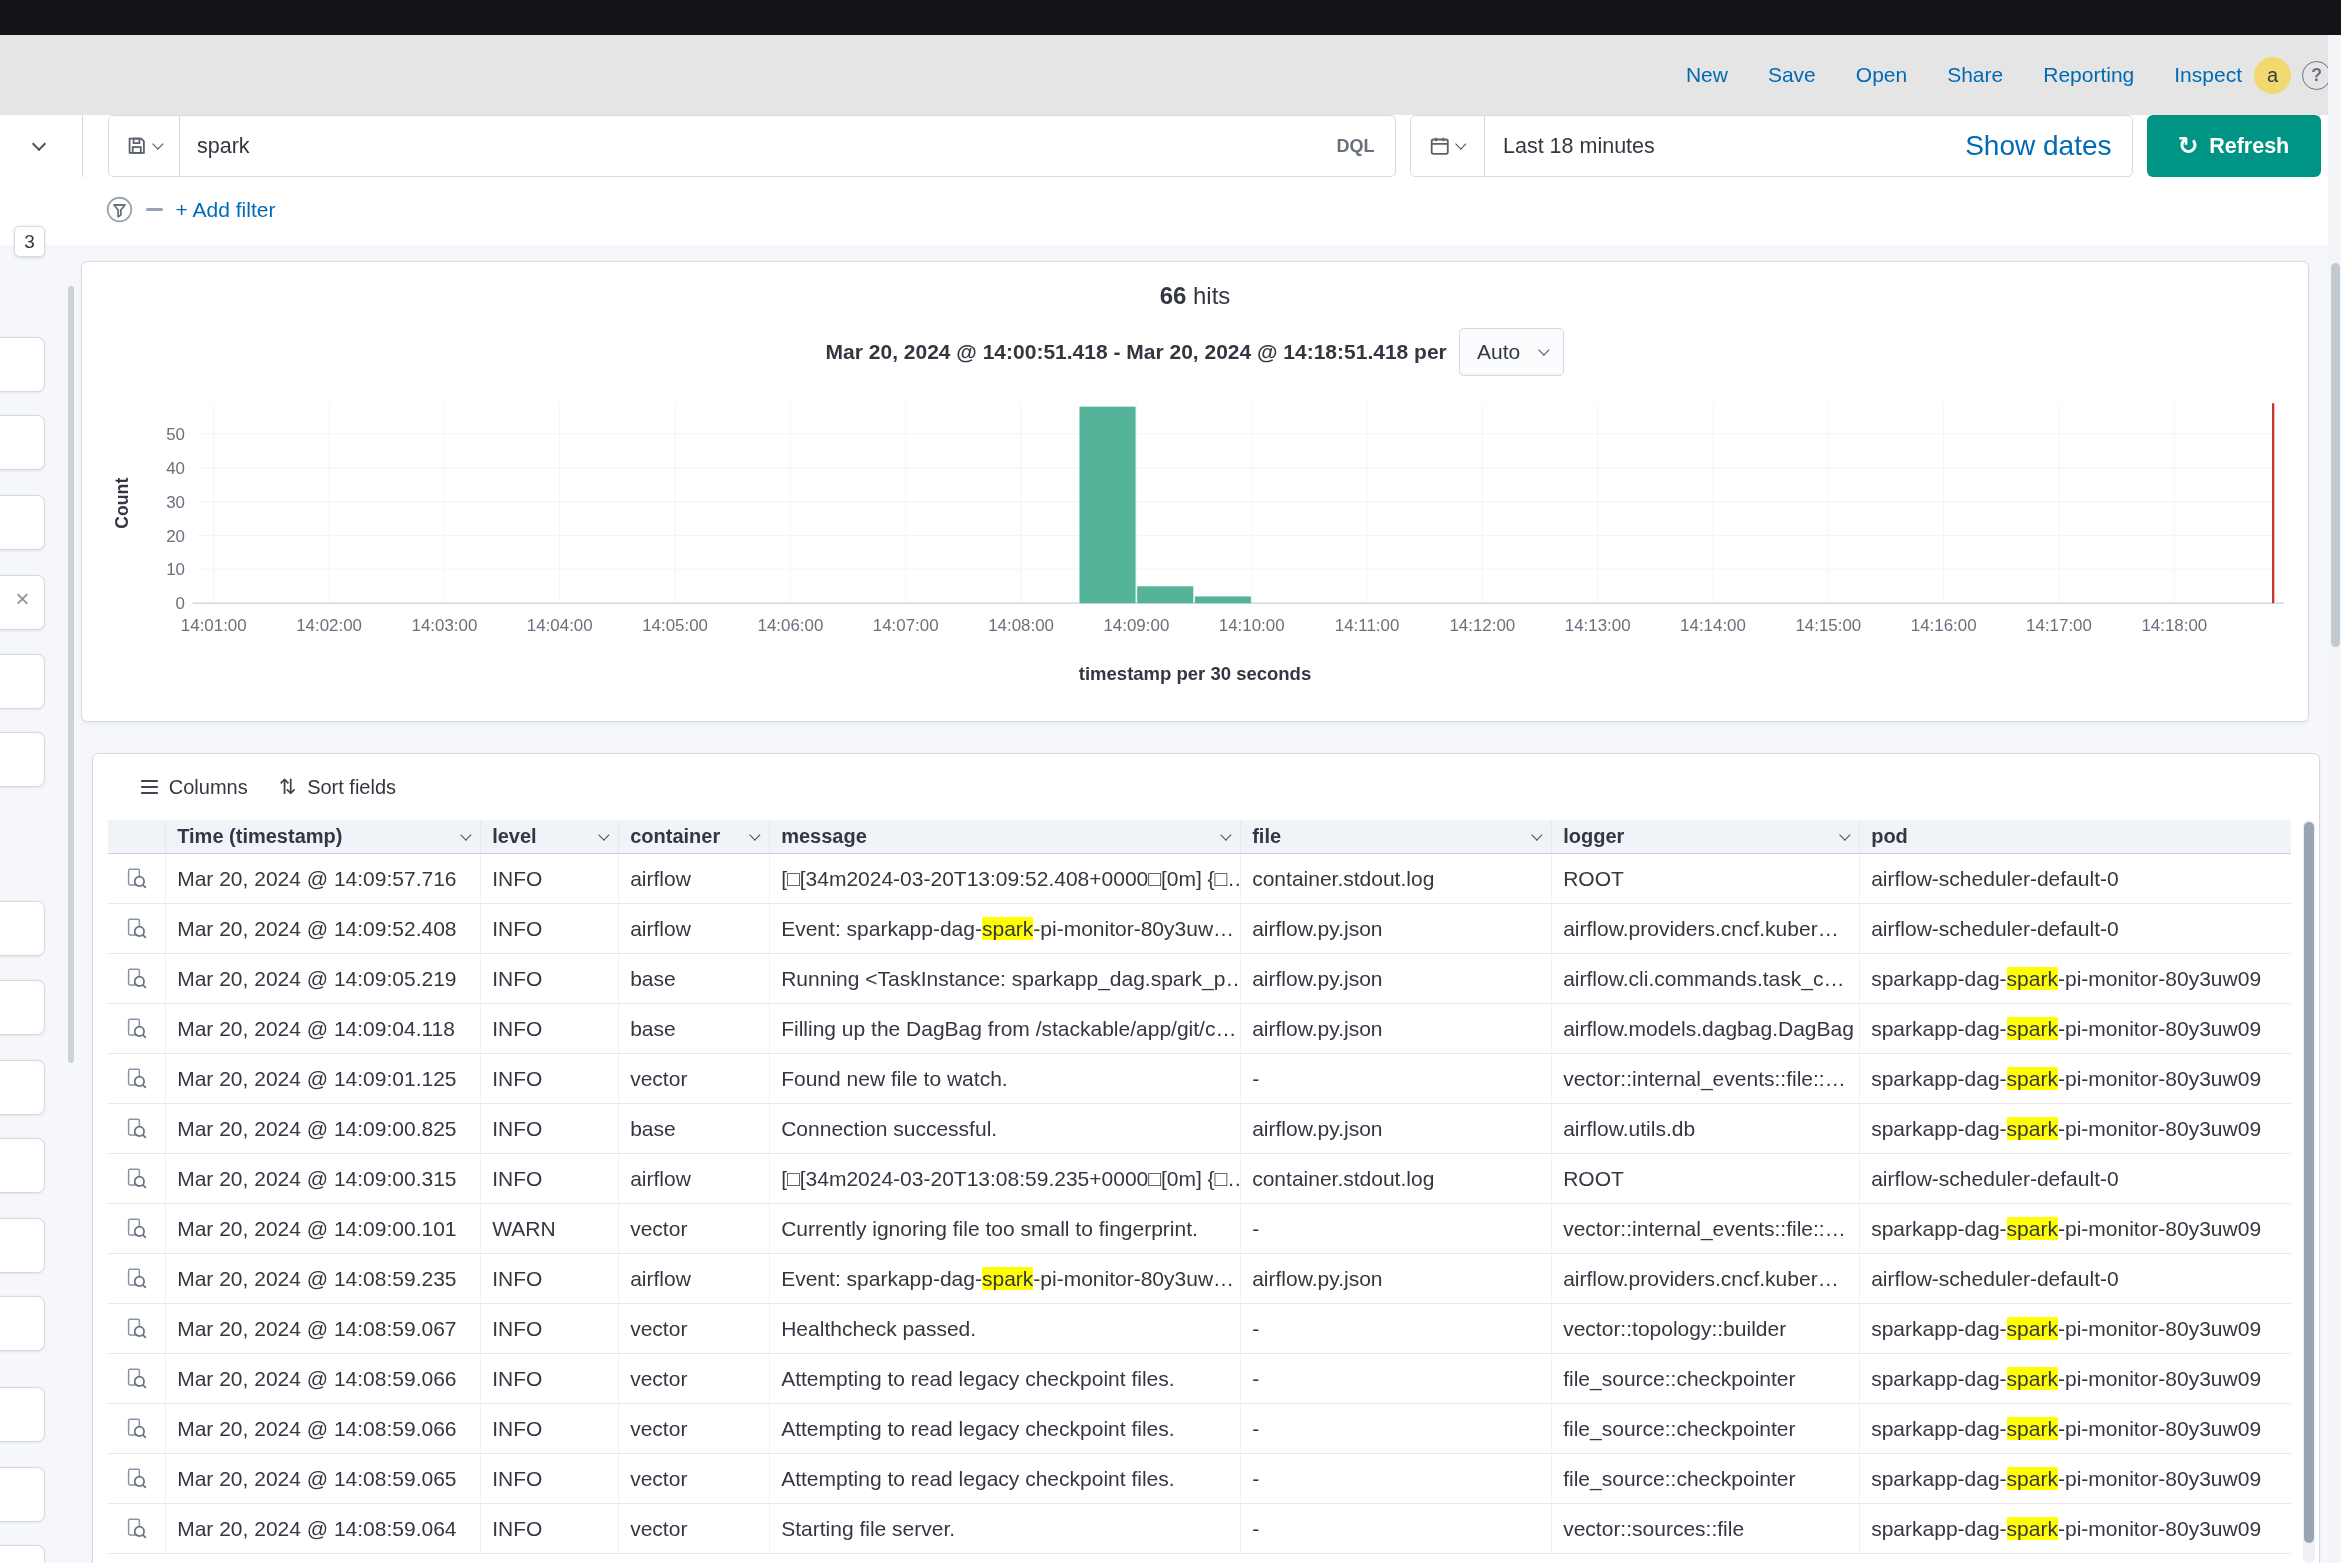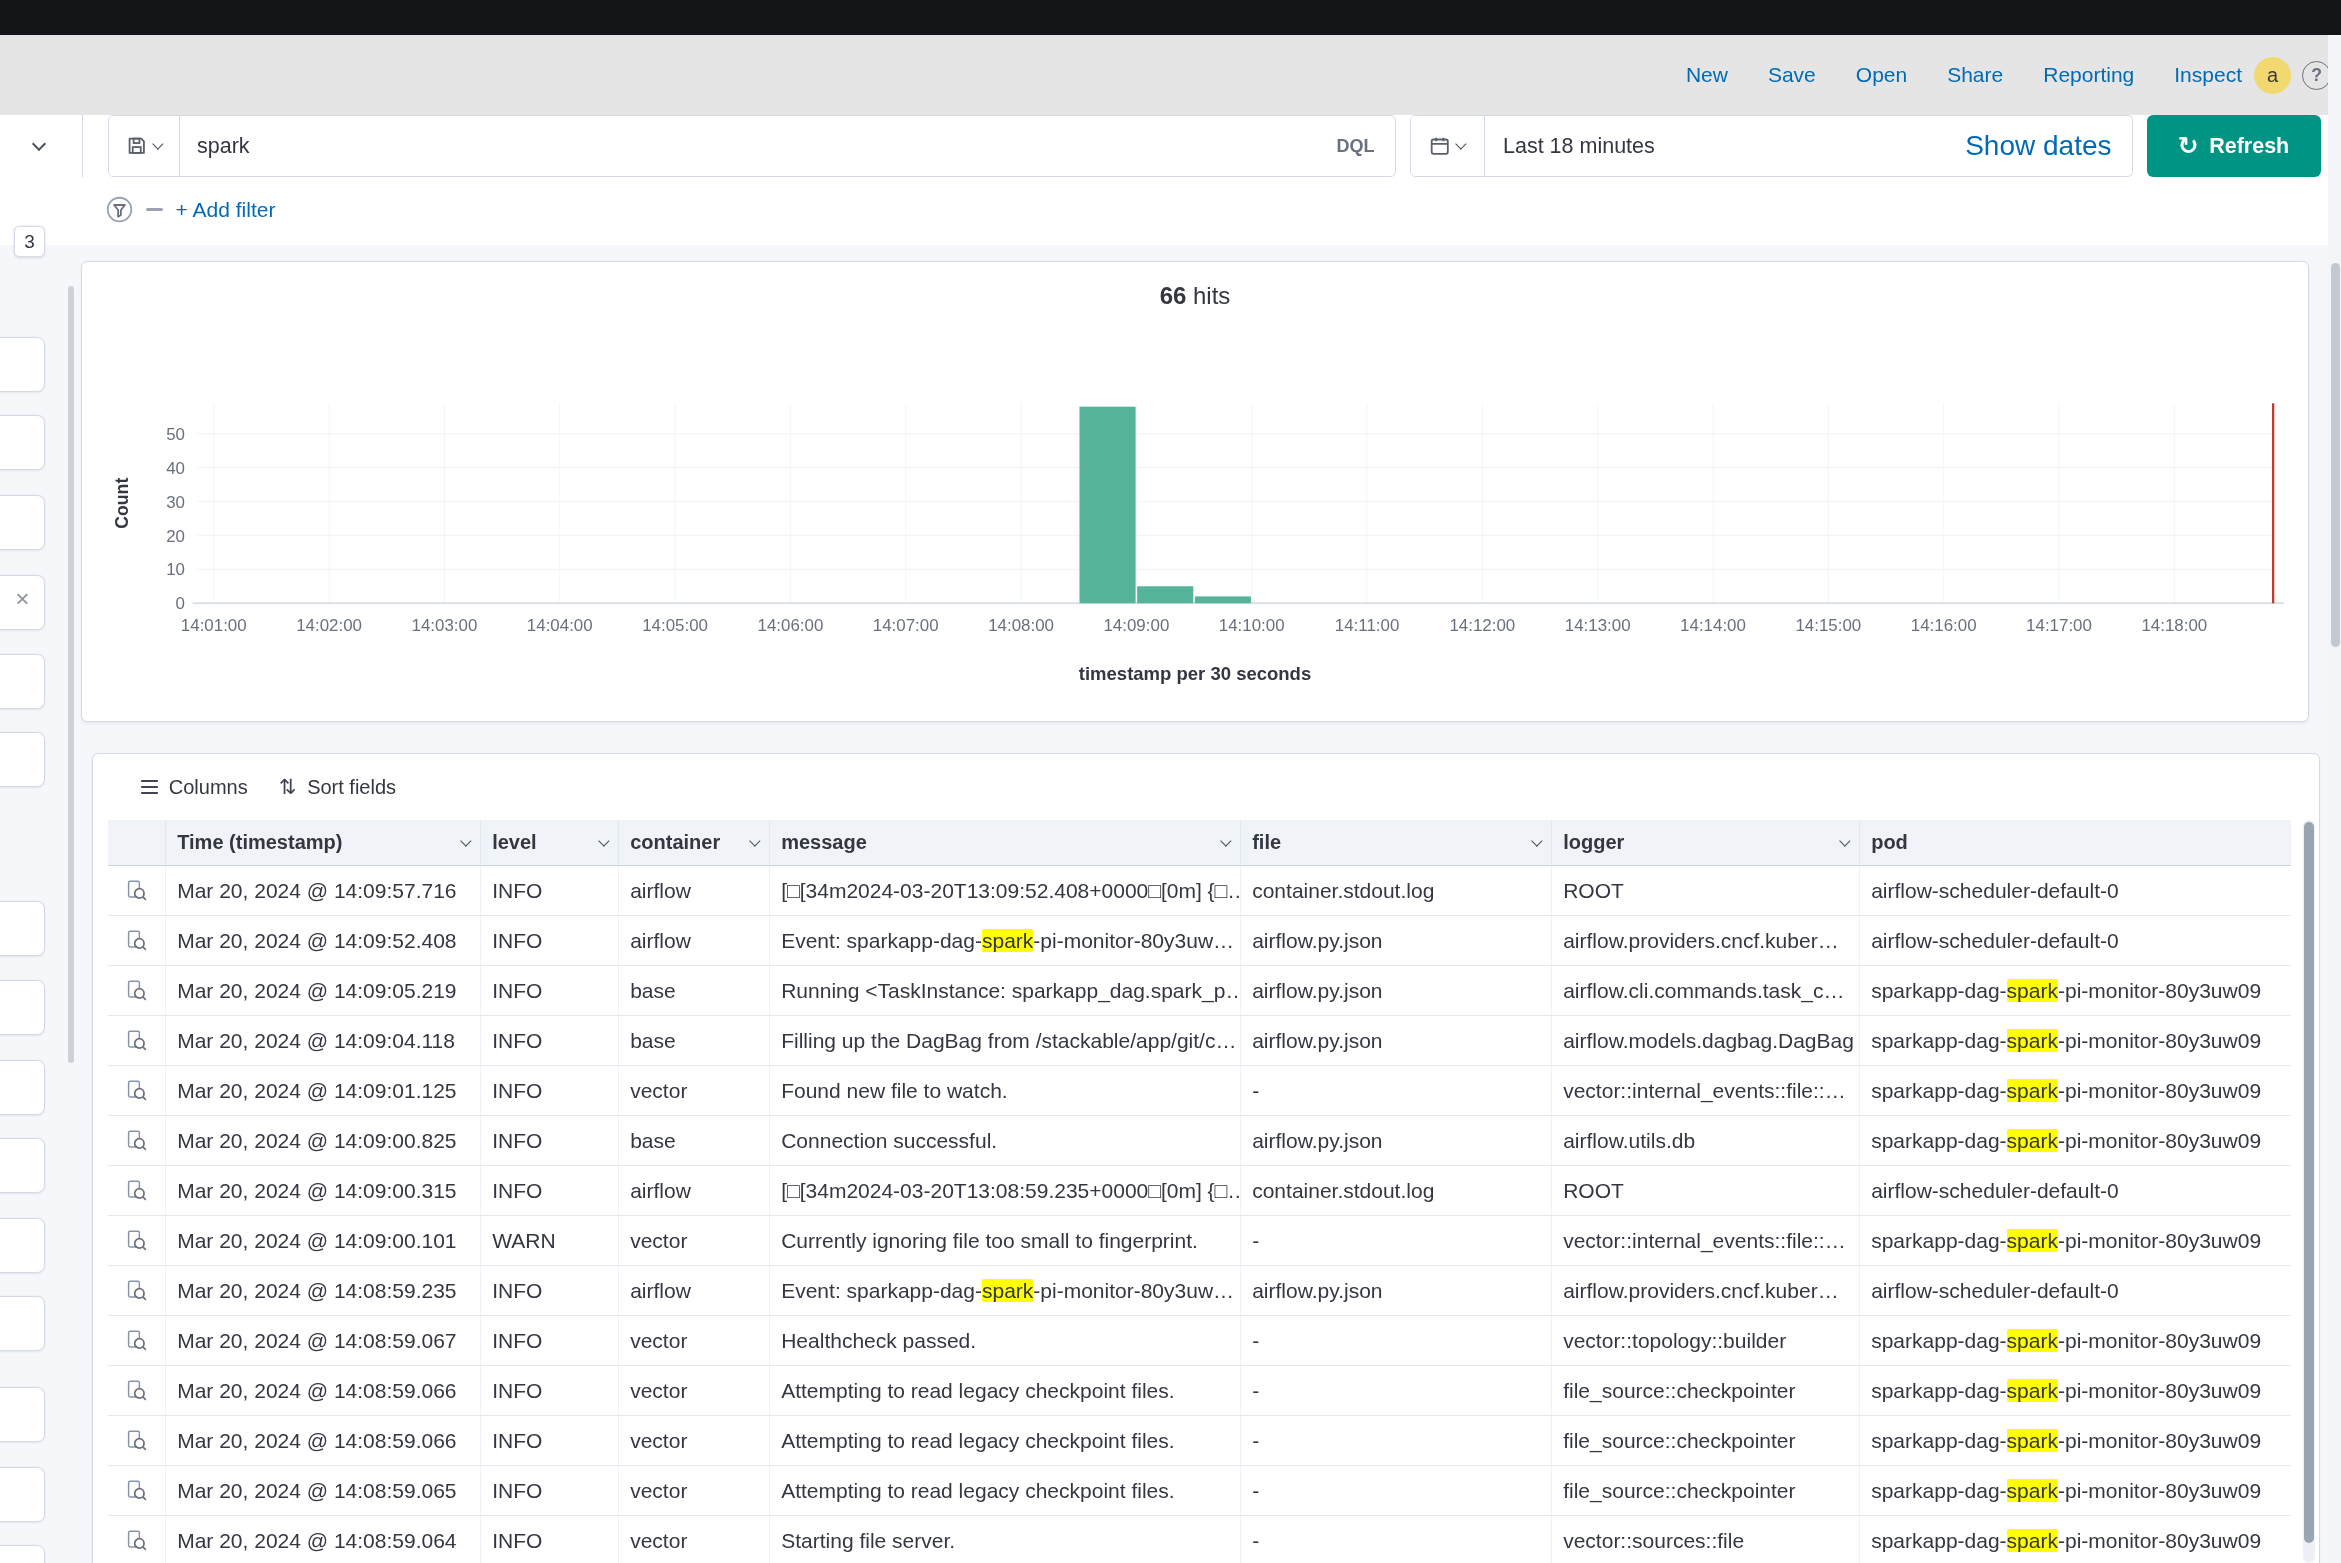--- a/index.html
+++ b/index.html
@@ -91,21 +91,21 @@
   .table-card{left:92px;top:753px;width:2228px;height:923px;}
   .ttoolbar{height:66px;display:flex;align-items:center;gap:31px;padding-left:48px;}
   .tbtn{display:flex;align-items:center;gap:10.8px;font-size:20px;color:var(--text);cursor:pointer;}
   .lines{display:inline-flex;flex-direction:column;gap:3.8px;}
   .lines i{width:17px;height:2.3px;background:#3f4450;border-radius:0.8px;display:block;}
   .sorticon{font-family:"DejaVu Sans",sans-serif;font-size:21px;line-height:1;color:#3f4450;}
 
   #grid{display:grid;margin:0 28px 0 15.4px;
     grid-template-columns:58px 315px 138px 151px 471px 311px 308px minmax(0,1fr);}
   .hcell{background:#F0F3F7;border-bottom:0.8px solid #CBD3DF;border-right:0.8px solid #E3E8EF;
-    height:46px;display:flex;align-items:center;justify-content:space-between;
+    height:34px;display:flex;align-items:center;justify-content:space-between;
     padding:0 10.8px;font-size:20px;font-weight:700;cursor:pointer;}
   .hcell.first{cursor:default;}
   .hcell.last,.cell.last{border-right:none;}
   .trow{display:contents;}
   .cell{border-bottom:0.8px solid #E4E9EF;border-right:0.8px solid #EEF1F5;height:50px;line-height:49px;
     font-size:21px;padding:0 12.3px 0 10.8px;white-space:nowrap;overflow:hidden;}
   .cell.icon{display:flex;align-items:center;justify-content:center;padding:0;cursor:pointer;}
   .hl{background:var(--hl);color:#343741;border-radius:1.5px;}
 
   .tbl-scroll-track{position:absolute;right:3.8px;top:66px;width:12.3px;height:743px;background:#EDF0F4;border-radius:6.2px;}
@@ -202,20 +202,27 @@
       <div class="pill" style="top: 1387px;"></div>
       <div class="pill" style="top: 1467px;"></div>
       <div class="pill" style="top: 1545px;"></div>
     </div>
   <div class="strip-scroll"></div>
 
   <section class="card chart-card">
     <div class="hits">
       <b>66</b>
       <span> </span><span>hits</span>
+    </div>
+    <div class="subline">
+      <span class="lbl">Mar 20, 2024 @ 14:00:51.418 - Mar 20, 2024 @ 14:18:51.418 per</span>
+      <span class="intervalsel">
+        <span>Auto</span>
+        <span class="chev-s"></span>
+      </span>
     </div>
     <div id="hist-wrap"><svg width="2182" height="254" viewBox="0 0 2838 330">
           <line x1="141.45500000000538" x2="141.45500000000538" y1="8" y2="268" stroke="#F0F2F6" stroke-width="1"></line>
           <line x1="291.4550000000054" x2="291.4550000000054" y1="8" y2="268" stroke="#F0F2F6" stroke-width="1"></line>
           <line x1="441.4550000000054" x2="441.4550000000054" y1="8" y2="268" stroke="#F0F2F6" stroke-width="1"></line>
           <line x1="591.4550000000054" x2="591.4550000000054" y1="8" y2="268" stroke="#F0F2F6" stroke-width="1"></line>
           <line x1="741.4550000000054" x2="741.4550000000054" y1="8" y2="268" stroke="#F0F2F6" stroke-width="1"></line>
           <line x1="891.4550000000054" x2="891.4550000000054" y1="8" y2="268" stroke="#F0F2F6" stroke-width="1"></line>
           <line x1="1041.4550000000054" x2="1041.4550000000054" y1="8" y2="268" stroke="#F0F2F6" stroke-width="1"></line>
           <line x1="1191.4550000000054" x2="1191.4550000000054" y1="8" y2="268" stroke="#F0F2F6" stroke-width="1"></line>

